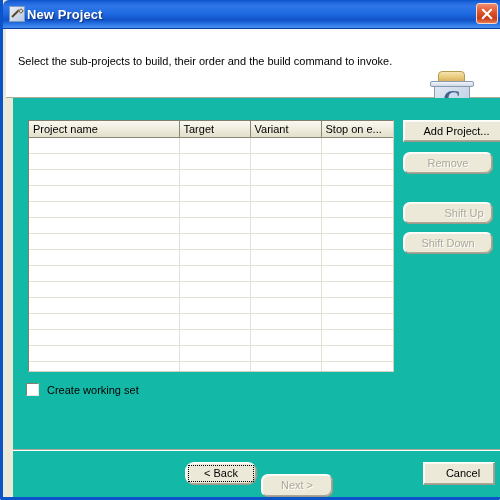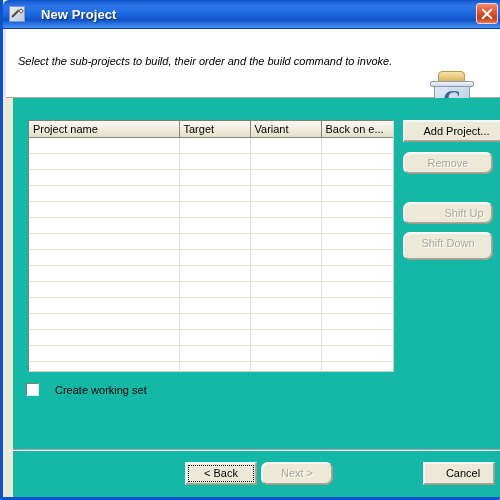--- a/index.html
+++ b/index.html
@@ -68,21 +68,21 @@
     width: 4px; height: 4px;
     background: #f5f0dc;
     border: 1px solid #6b6146;
     transform: rotate(-45deg);
     box-sizing: border-box;
   }
   #title-text {
     color: #ffffff;
     font-weight: bold;
     font-size: 13px;
-    margin-left: 16px;
+    margin-left: 2px;
     text-shadow: 1px 1px 1px rgba(0,0,0,0.45);
     letter-spacing: 0.1px;
     white-space: nowrap;
   }
   #close-button {
     position: absolute;
     right: 5px; top: 3px;
     width: 22px; height: 21px;
     background: linear-gradient(to bottom, #f08b70 0%, #e05a33 38%, #c83c16 75%, #e87a52 100%);
     border: 1px solid #f4d8c8;
@@ -109,21 +109,20 @@
     background: #ffffff;
     border-bottom: 1px solid #b0ab95;
     box-sizing: border-box;
   }
   #header-desc {
     position: absolute;
     left: 12px; top: 26px;
     color: #000000;
     font-size: 11px;
     white-space: nowrap;
-    font-style: italic;
   }
   
   #header-icon {
     position: absolute;
     left: 420px; top: 40px;
     width: 52px; height: 50px;
   }
   #header-icon .flap {
     position: absolute;
     left: 12px; top: 2px;
@@ -237,42 +236,42 @@
   .btn.focused::after {
     content: "";
     position: absolute;
     left: 2px; top: 2px; right: 2px; bottom: 2px;
     border: 1px dotted #000000;
   }
 
   #btn-add    { left: 390px; top: 22px;  width: 107px; height: 22px; line-height: 20px; }
   #btn-remove { left: 390px; top: 54px;  width: 90px; height: 22px; line-height: 20px; }
   #btn-shiftup   { left: 390px; top: 104px; width: 90px; height: 22px; line-height: 20px; padding-left: 32px; }
-  #btn-shiftdown { left: 390px; top: 134px; width: 90px; height: 28px; line-height: 20px; }
+  #btn-shiftdown { left: 390px; top: 134px; width: 90px; height: 22px; line-height: 20px; }
 
   
   #working-set {
     position: absolute;
     left: 13px; top: 285px;
     display: flex;
     align-items: center;
     cursor: default;
     user-select: none;
   }
   #working-set .box {
     width: 13px; height: 13px;
     background: #ffffff;
     border: 1px solid #7f7f6e;
     border-right-color: #e8e6d8;
     border-bottom-color: #e8e6d8;
     box-sizing: border-box;
     flex: none;
   }
   #working-set .label {
-    margin-left: 16px;
+    margin-left: 8px;
     font-size: 11px;
     color: #000000;
     white-space: nowrap;
   }
 
   
   #footer-sep {
     position: absolute;
     left: 0; top: 351px;
     width: 494px;
@@ -280,22 +279,22 @@
     border-top: 1px solid #aca899;
     border-bottom: 1px solid #ffffff;
   }
   .fbtn {
     position: absolute;
     top: 364px;
     width: 72px;
     height: 23px;
     line-height: 21px;
   }
-  #btn-back   { left: 172px; }
-  #btn-next   { left: 248px; }
+  #btn-back   { left: 172px; border-radius: 9px; }
+  #btn-next   { left: 248px; margin-top: 12px; }
   #btn-finish { left: 324px; }
   #btn-cancel { left: 410px; padding-left: 8px; }
 </style>
 </head>
 <body>
 
 <div id="window">
 
   <div id="titlebar">
     <div id="title-icon"></div>
@@ -325,21 +324,21 @@
           <col style="width:150px">
             <col style="width:71px">
             <col style="width:71px">
             <col style="width:72px">
         </colgroup>
         <thead>
           <tr>
             <th>Project name</th>
             <th>Target</th>
             <th>Variant</th>
-            <th>Back on e...</th>
+            <th>Stop on e...</th>
           </tr>
         </thead>
         <tbody id="table-body">
             <tr>
               <td></td>
               <td></td>
               <td></td>
               <td></td>
             </tr>
             <tr>

